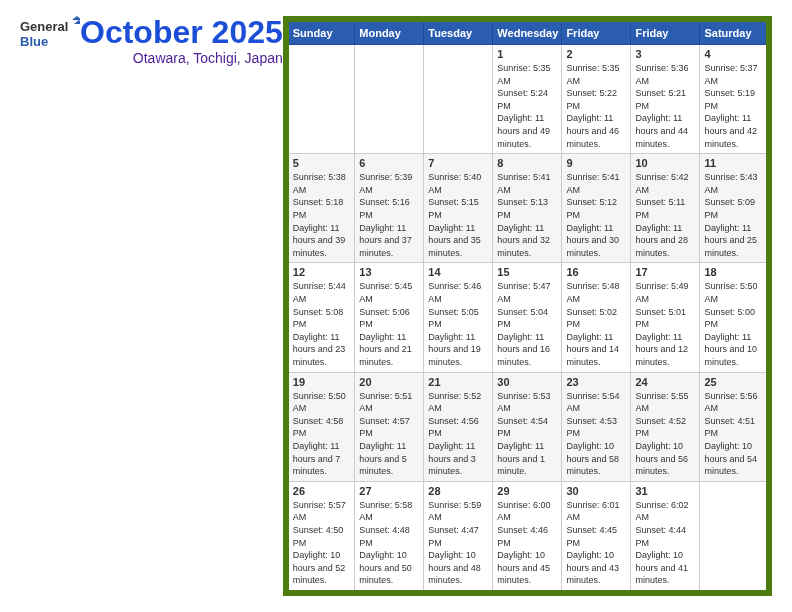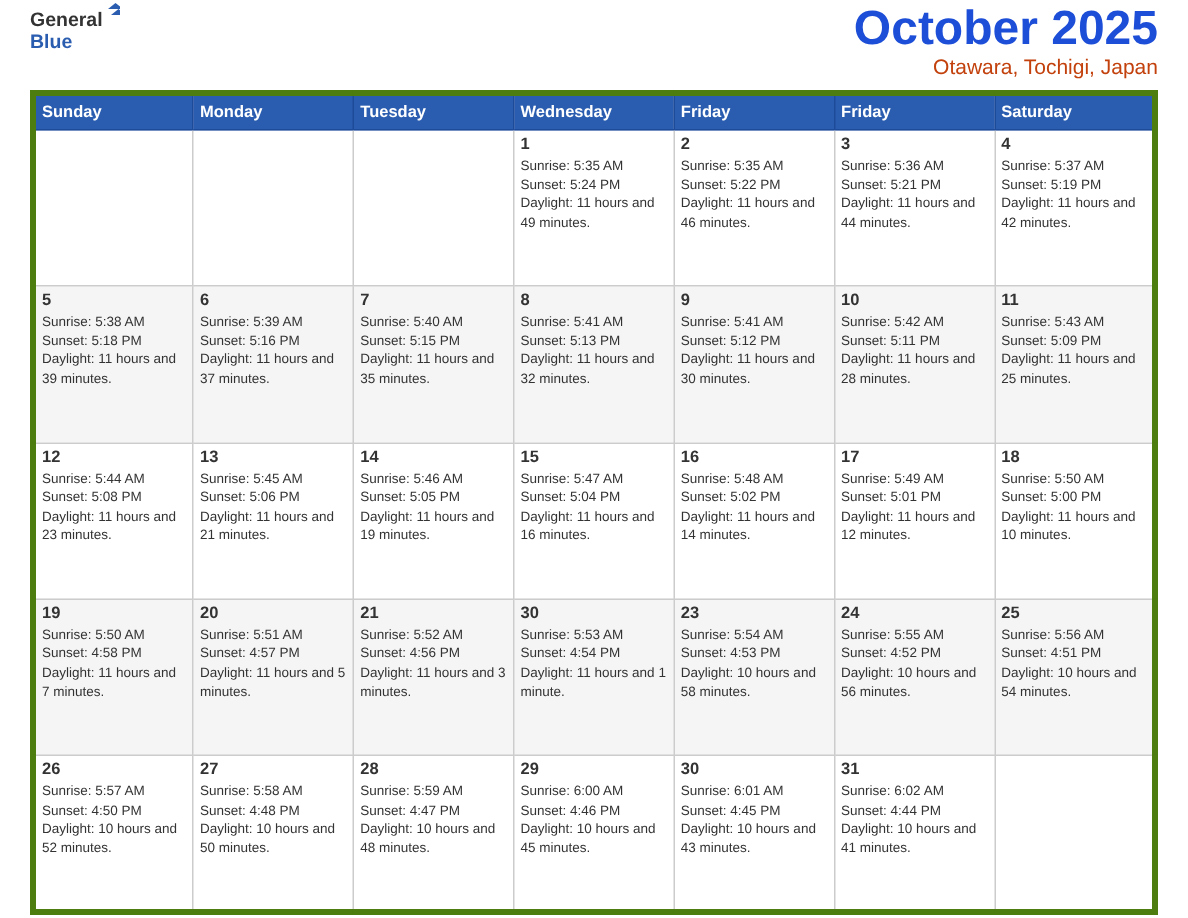--- a/index.html
+++ b/index.html
@@ -6,23 +6,23 @@
     body {
       width: 792px;
       height: 612px;
       font-family: Arial, sans-serif;
       background: #fff;
       overflow: hidden;
     }
     .page {
       width: 792px;
       height: 612px;
-      padding: 2px 20px;
+      padding: 16px 20px;
       display: flex;
-      flex-direction: column;
+      flex-direction: row;
     }
     .header {
       display: flex;
       justify-content: space-between;
       align-items: flex-start;
       margin-bottom: 8px;
     }
     .logo {
       display: flex;
       align-items: center;
@@ -32,26 +32,26 @@
       text-align: right;
     }
     .month-title {
       font-size: 32px;
       font-weight: bold;
       color: #1d4ed8;
       line-height: 1;
     }
     .subtitle {
       font-size: 14px;
-      color: #c2410c;
+      color: #4c1d95;
       margin-top: 2px;
     }
     .calendar {
       flex: 1;
-      border: 4px solid #4d7c0f;
+      border: 6px solid #4d7c0f;
       border-collapse: collapse;
       width: 100%;
       table-layout: fixed;
     }
     .calendar th {
       background: #2a5db0;
       color: #fff;
       font-size: 11px;
       font-weight: bold;
       padding: 5px 4px;

